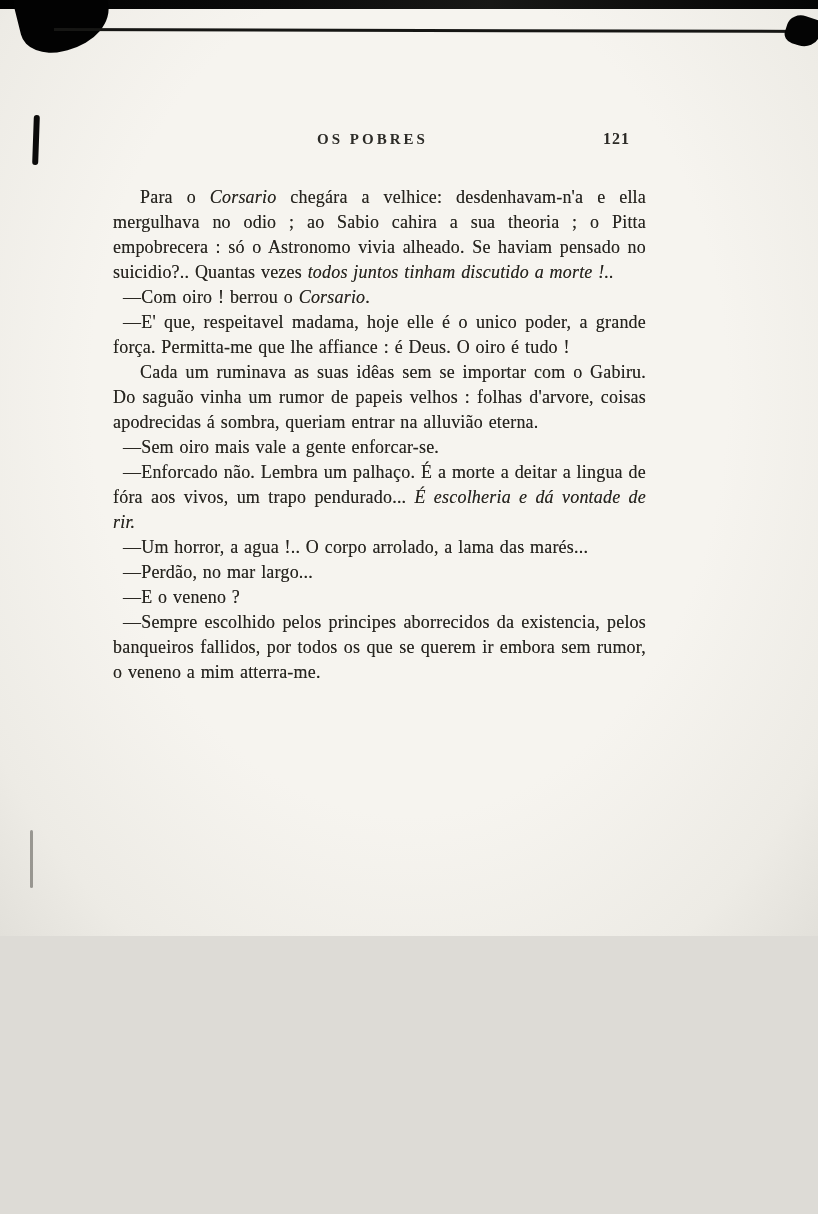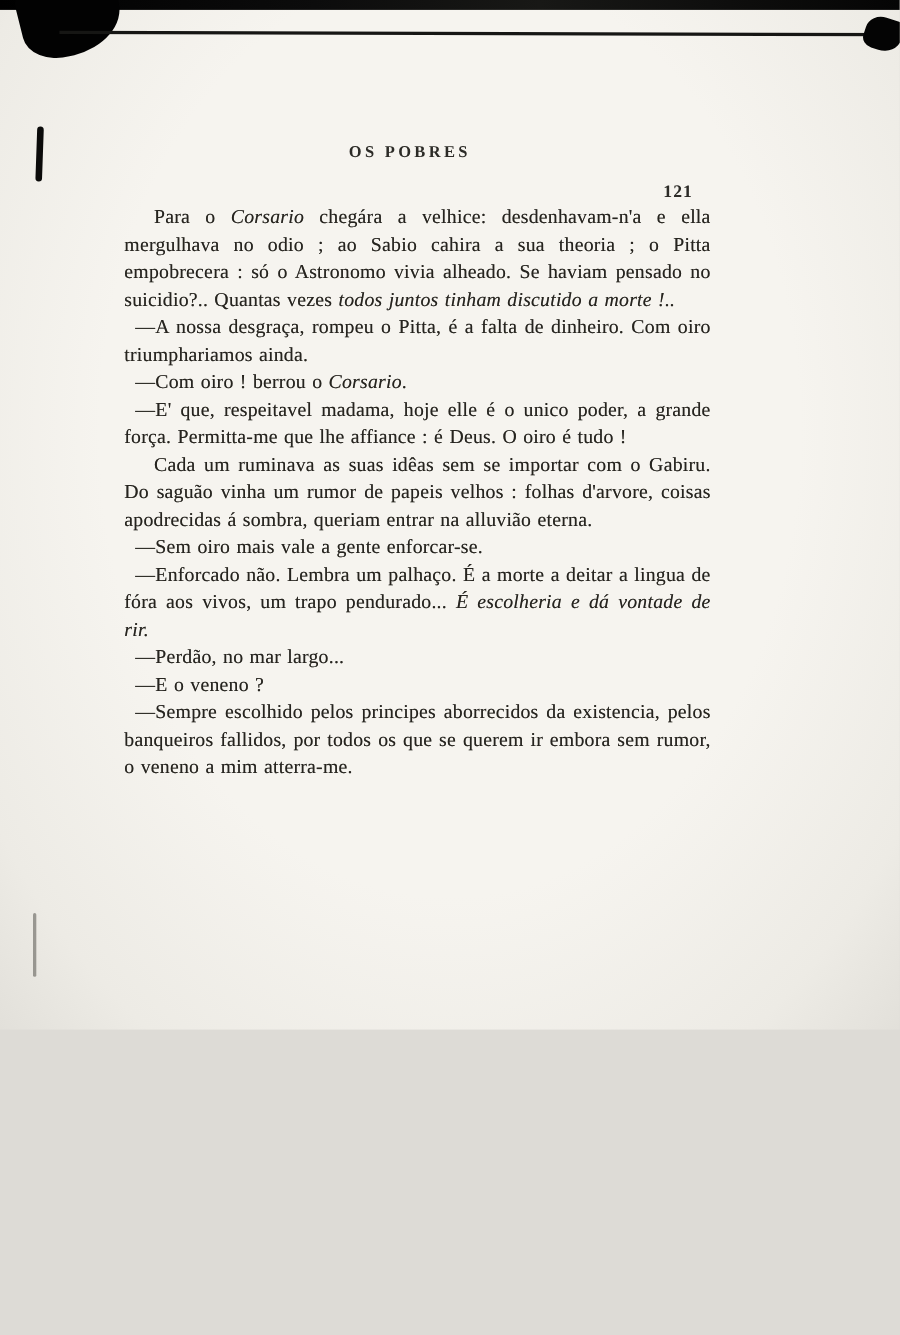--- a/index.html
+++ b/index.html
@@ -21,21 +21,20 @@
     position: absolute; top: 131px; left: 115px; width: 515px;
     text-align: center;
     font-size: 15px; letter-spacing: 3px; font-weight: bold;
     color: #2c2b27;
   }
   .page-number {
     position: absolute; top: 130px; left: 115px; width: 515px;
     text-align: right;
     font-size: 16px; letter-spacing: 1px; font-weight: bold;
     color: #2c2b27;
-    margin-top: 36px;
   }
 
   
   .text-block {
     position: absolute; top: 185px; left: 113px; width: 533px;
     font-size: 18px; line-height: 25px;
     text-align: justify;
     letter-spacing: 0.2px; word-spacing: 1px;
     color: #26241f;
     text-shadow: 0 0 0.6px rgba(40,38,32,0.55);
@@ -88,24 +87,24 @@
   <div class="art art-right-halo"></div>
   <div class="art art-right-bar"></div>
   <div class="art art-speck"></div>
   <div class="art art-bottom-bar"></div>
 
   <div class="running-head">OS POBRES</div>
   <div class="page-number">121</div>
 
   <main class="text-block">
       <p class="narrative"><span>Para o </span><span class="it">Corsario</span><span> chegára a velhice: desdenhavam-n'a e ella mergulhava no odio ; ao Sabio cahira a sua theoria ; o Pitta empobrecera : só o Astronomo vivia alheado. Se haviam pensado no suicidio?.. Quantas vezes </span><span class="it">todos juntos tinham discutido a morte !..</span></p>
-      <p class="dialogue"><span>—A nossa desgraça, rompeu o Pitta, é a falta de dinheiro. Com oiro triumphariamos ainda.</span></p>
       <p class="dialogue"><span>—Com oiro ! berrou o </span><span class="it">Corsario</span><span>.</span></p>
       <p class="dialogue"><span>—E' que, respeitavel madama, hoje elle é o unico poder, a grande força. Permitta-me que lhe affiance : é Deus. O oiro é tudo !</span></p>
       <p class="narrative"><span>Cada um ruminava as suas idêas sem se importar com o Gabiru. Do saguão vinha um rumor de papeis velhos : folhas d'arvore, coisas apodrecidas á sombra, queriam entrar na alluvião eterna.</span></p>
       <p class="dialogue"><span>—Sem oiro mais vale a gente enforcar-se.</span></p>
       <p class="dialogue"><span>—Enforcado não. Lembra um palhaço. É a morte a deitar a lingua de fóra aos vivos, um trapo pendurado... </span><span class="it">É escolheria e dá vontade de rir.</span></p>
+      <p class="dialogue"><span>—Um horror, a agua !.. O corpo arrolado, a lama das marés...</span></p>
       <p class="dialogue"><span>—Perdão, no mar largo...</span></p>
       <p class="dialogue"><span>—E o veneno ?</span></p>
       <p class="dialogue"><span>—Sempre escolhido pelos principes aborrecidos da existencia, pelos banqueiros fallidos, por todos os que se querem ir embora sem rumor, o veneno a mim atterra-me.</span></p>
     </main>
 
 </div>
 
 </body></html>

